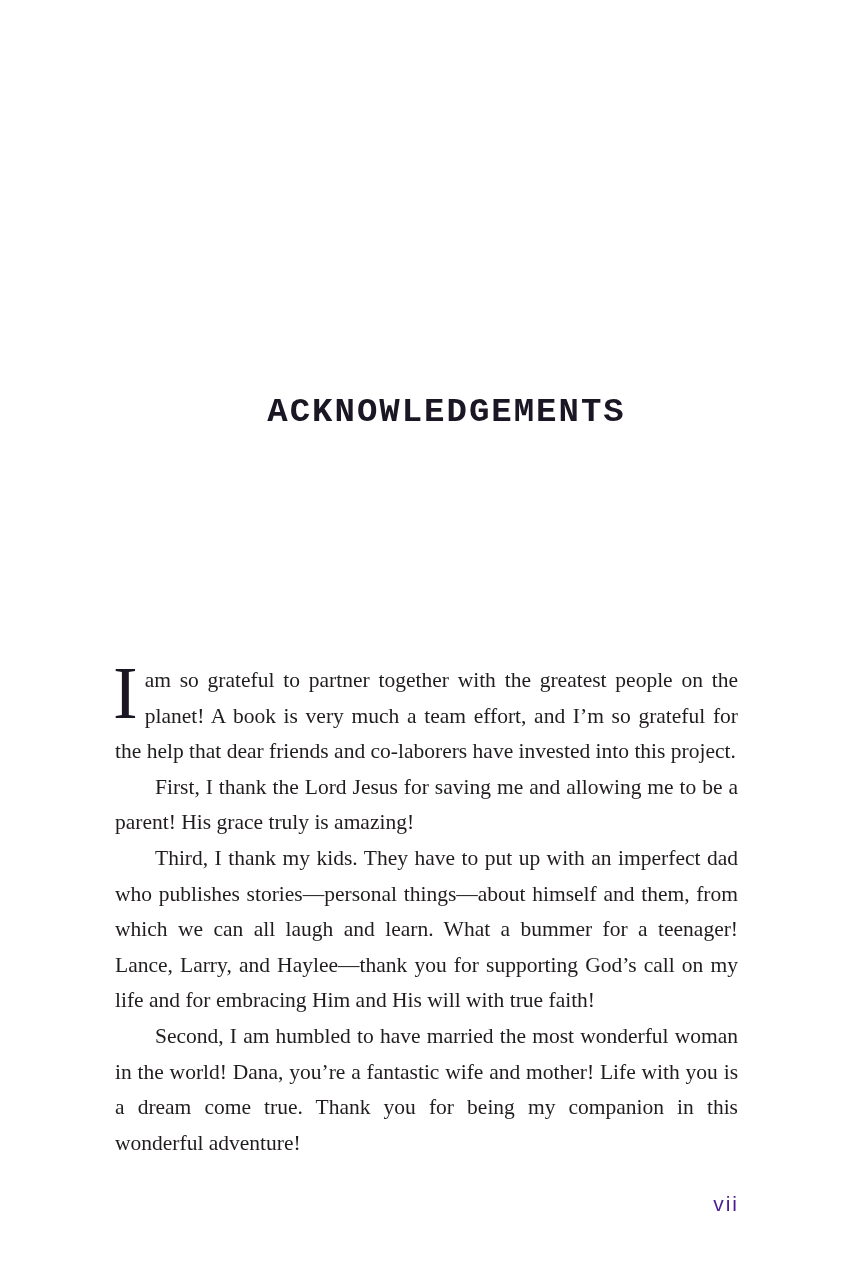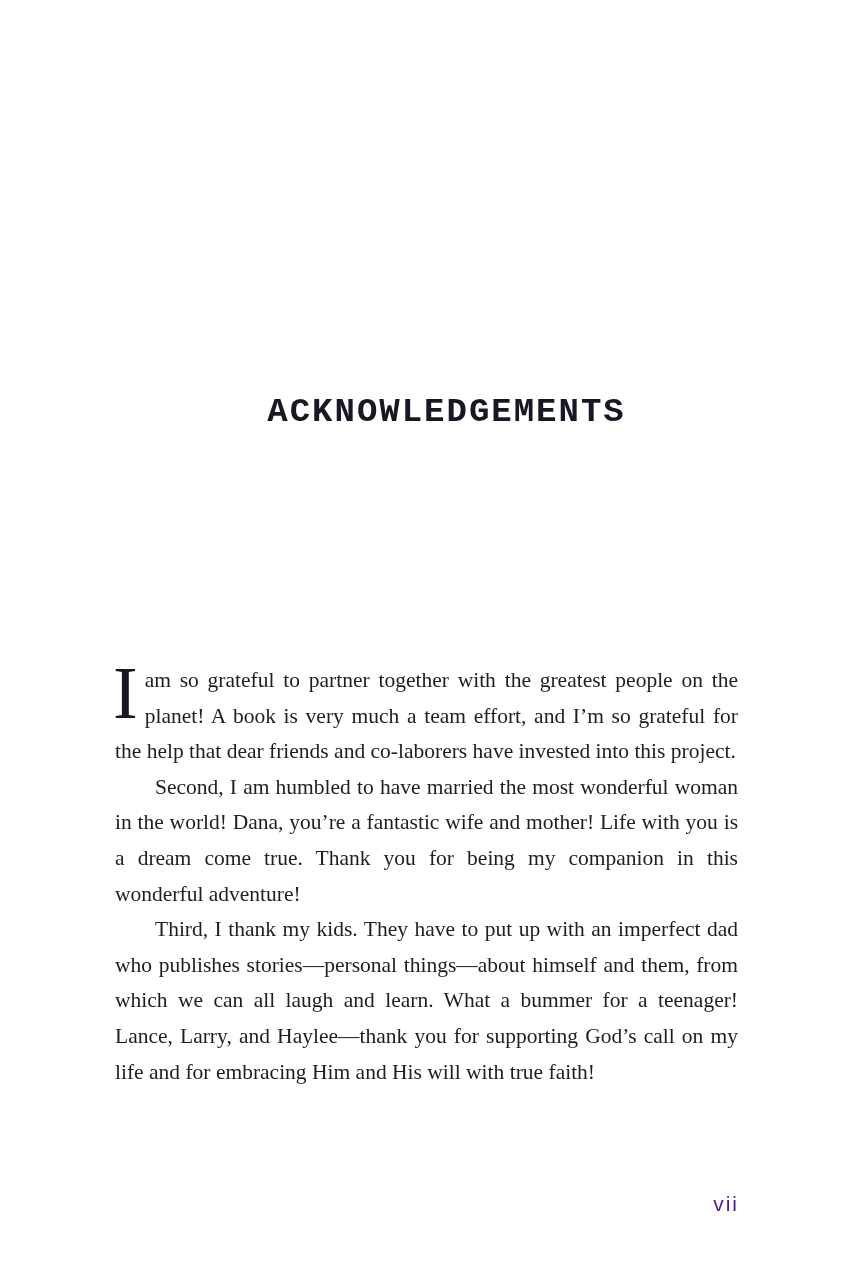--- a/index.html
+++ b/index.html
@@ -70,21 +70,22 @@
 </head>
 <body>
 
 <div class="page">
 
   <h1 class="chapter-title">ACKNOWLEDGEMENTS</h1>
 
   <div class="body-text">
     <p class="para"><span class="dropcap">I</span><span>am so grateful to partner together with the greatest people on the planet! A book is very much a team effort, and I’m so grateful for the help that dear friends and co-laborers have invested into this project.</span></p>
 
+    <p class="para indent">First, I thank the Lord Jesus for saving me and allowing me to be a parent! His grace truly is amazing!</p>
+
+    <p class="para indent">Third, I thank my kids. They have to put up with an imperfect dad who publishes stories—personal things—about himself and them, from which we can all laugh and learn. What a bummer for a teenager! Lance, Larry, and Haylee—thank you for supporting God’s call on my life and for embracing Him and His will with true faith!</p>
 
     <p class="para indent">Second, I am humbled to have married the most wonderful woman in the world! Dana, you’re a fantastic wife and mother! Life with you is a dream come true. Thank you for being my companion in this wonderful adventure!</p>
-
-    <p class="para indent">Third, I thank my kids. They have to put up with an imperfect dad who publishes stories—personal things—about himself and them, from which we can all laugh and learn. What a bummer for a teenager! Lance, Larry, and Haylee—thank you for supporting God’s call on my life and for embracing Him and His will with true faith!</p>
   </div>
 
   <div class="folio">vii</div>
 
 </div>
 
 </body></html>

